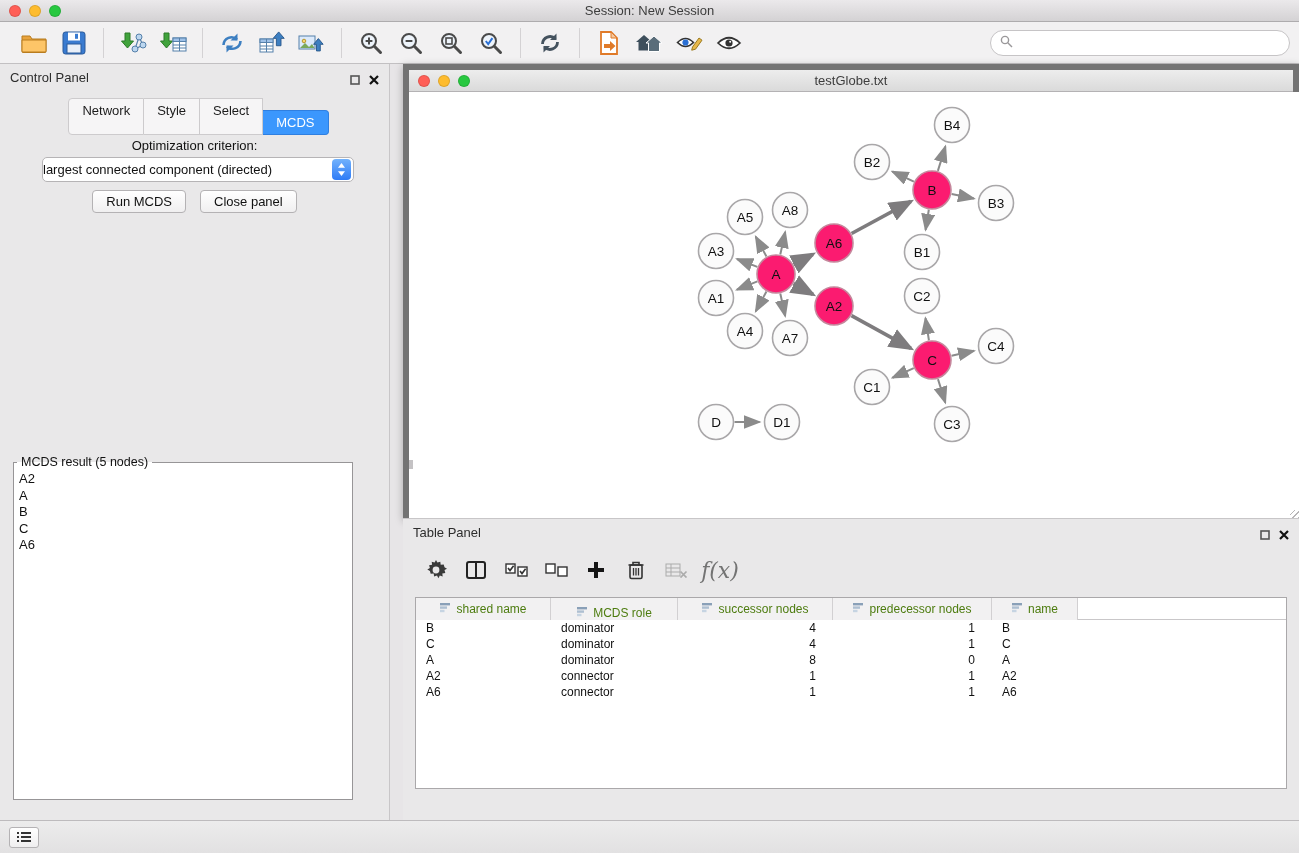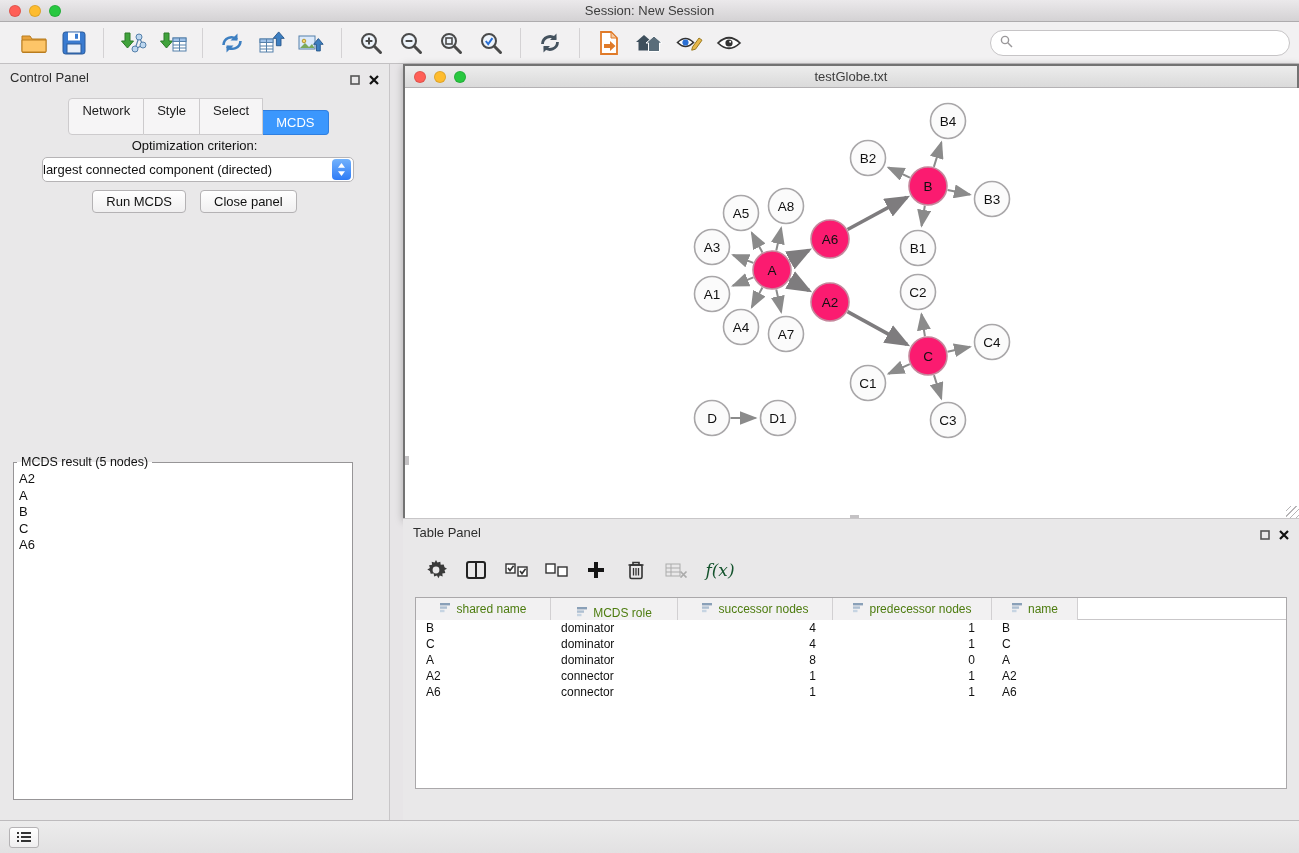--- a/index.html
+++ b/index.html
@@ -79,21 +79,21 @@
     position:absolute; left:13px; top:391px; width:340px; height:345px;
     border:1px solid #979597; background:#fff;
   }
   .result-box legend { font-size:12.5px; color:#111; margin-left:3px; padding:0 4px; }
   .result-list { padding:2px 5px; }
   .result-item { font-size:13px; line-height:16.5px; color:#111; }
 
   
   .net-window {
     position:absolute; left:403px; top:64px; width:896px; height:455px;
-    background:#404040; border:2px solid #737373;
+    background:#404040; border:6px solid #737373;
     box-shadow:0 2px 8px rgba(0,0,0,.28);
   }
   .net-titlebar {
     position:relative; height:22px;
     background:linear-gradient(#ededed,#dadada);
     border-bottom:1px solid #b4b2b4;
     display:flex; align-items:center; justify-content:center;
     font-size:13px; color:#3d3d3d;
   }
   .net-canvas { position:relative; width:894px; height:431px; background:#fff; }
@@ -105,21 +105,21 @@
   .grip-left { position:absolute; left:0; top:368px; width:4px; height:9px; background:#c4c2c4; }
   .grip-bottom { position:absolute; left:445px; bottom:0; width:9px; height:4px; background:#c4c2c4; }
 
   
   .table-panel {
     position:absolute; left:403px; top:518px; width:896px; height:302px;
     background:#e9e8e9; border-top:1px solid #c8c6c8;
   }
   .tp-toolbar { position:absolute; left:14px; top:32px; height:38px; display:flex; align-items:center; gap:2px; }
   .tp-icon { width:38px; height:36px; display:flex; align-items:center; justify-content:center; cursor:default; }
-  .tp-icon.fx { font-family:"DejaVu Serif", serif; font-style:italic; font-size:17px; color:#14532d; width:46px; }
+  .tp-icon.fx { font-family:"DejaVu Serif", serif; font-style:italic; font-size:22px; color:#737373; width:46px; }
   .data-table {
     position:absolute; left:12px; top:78px; width:872px; height:192px;
     background:#fff; border:1px solid #aaa8aa; overflow:hidden;
   }
   .thead { display:flex; height:22px; border-bottom:1px solid #c9c7c9; }
   .th {
     display:flex; align-items:center; justify-content:center; gap:5px;
     font-size:12px; color:#4d7c0f; background:#f2f1f2; border-right:1px solid #d2d0d2;
     height:22px; cursor:default;
   }

